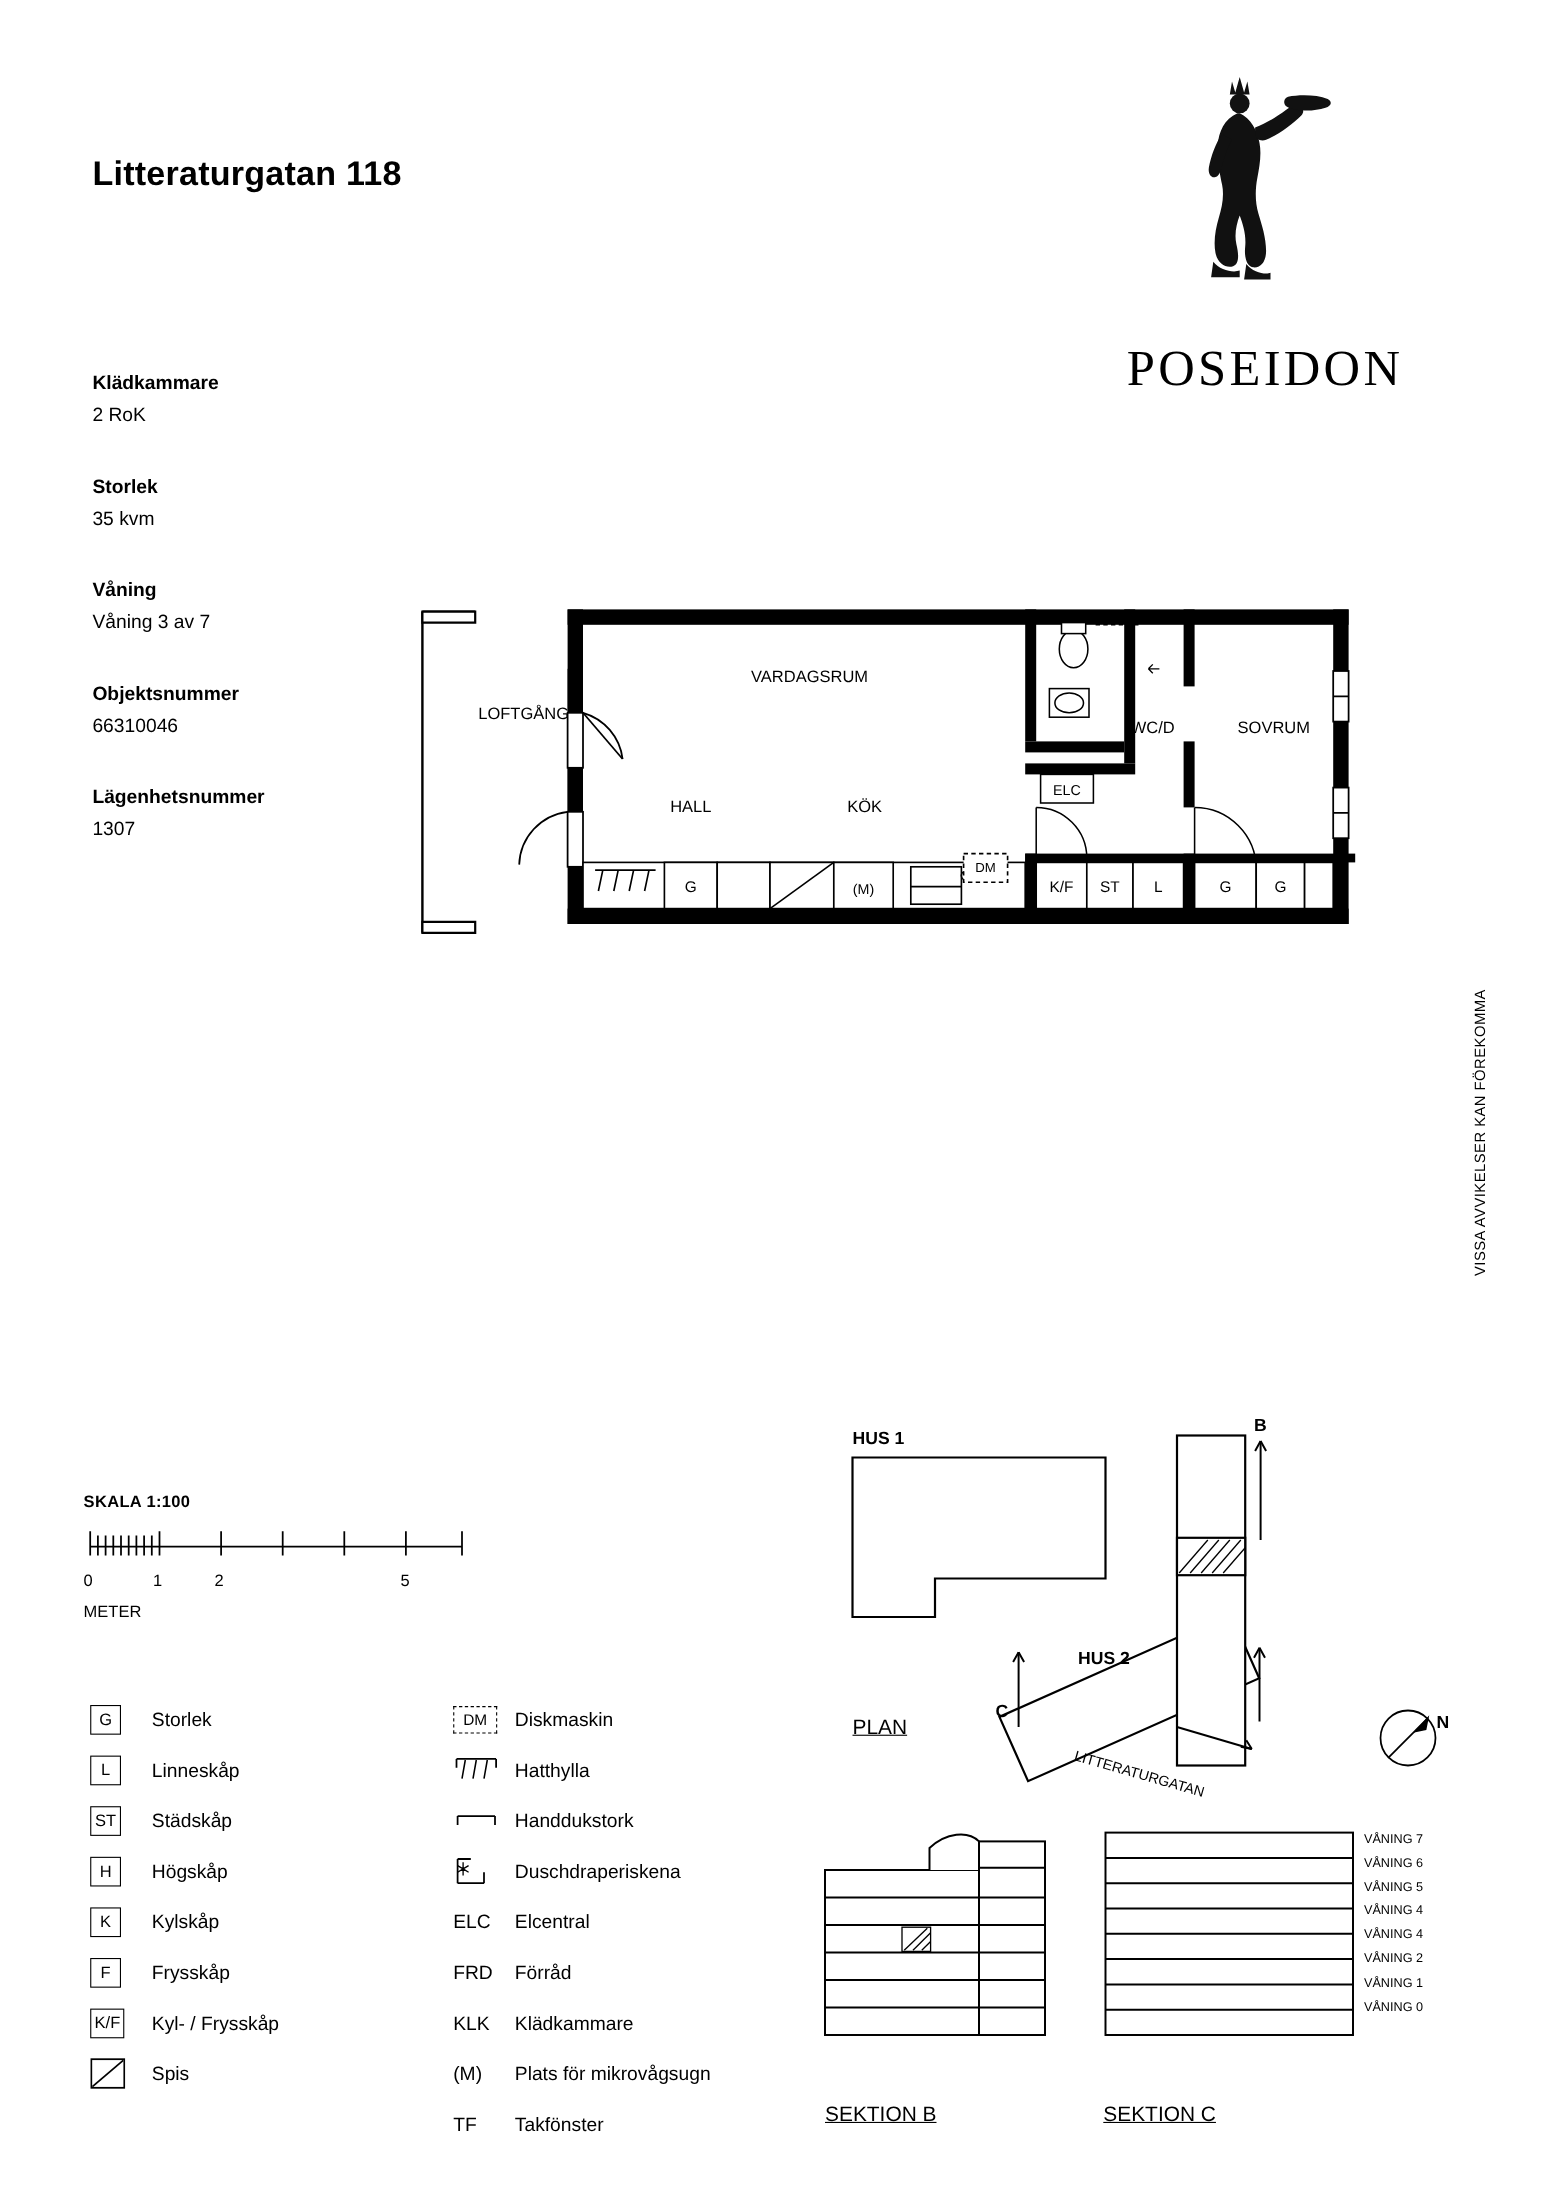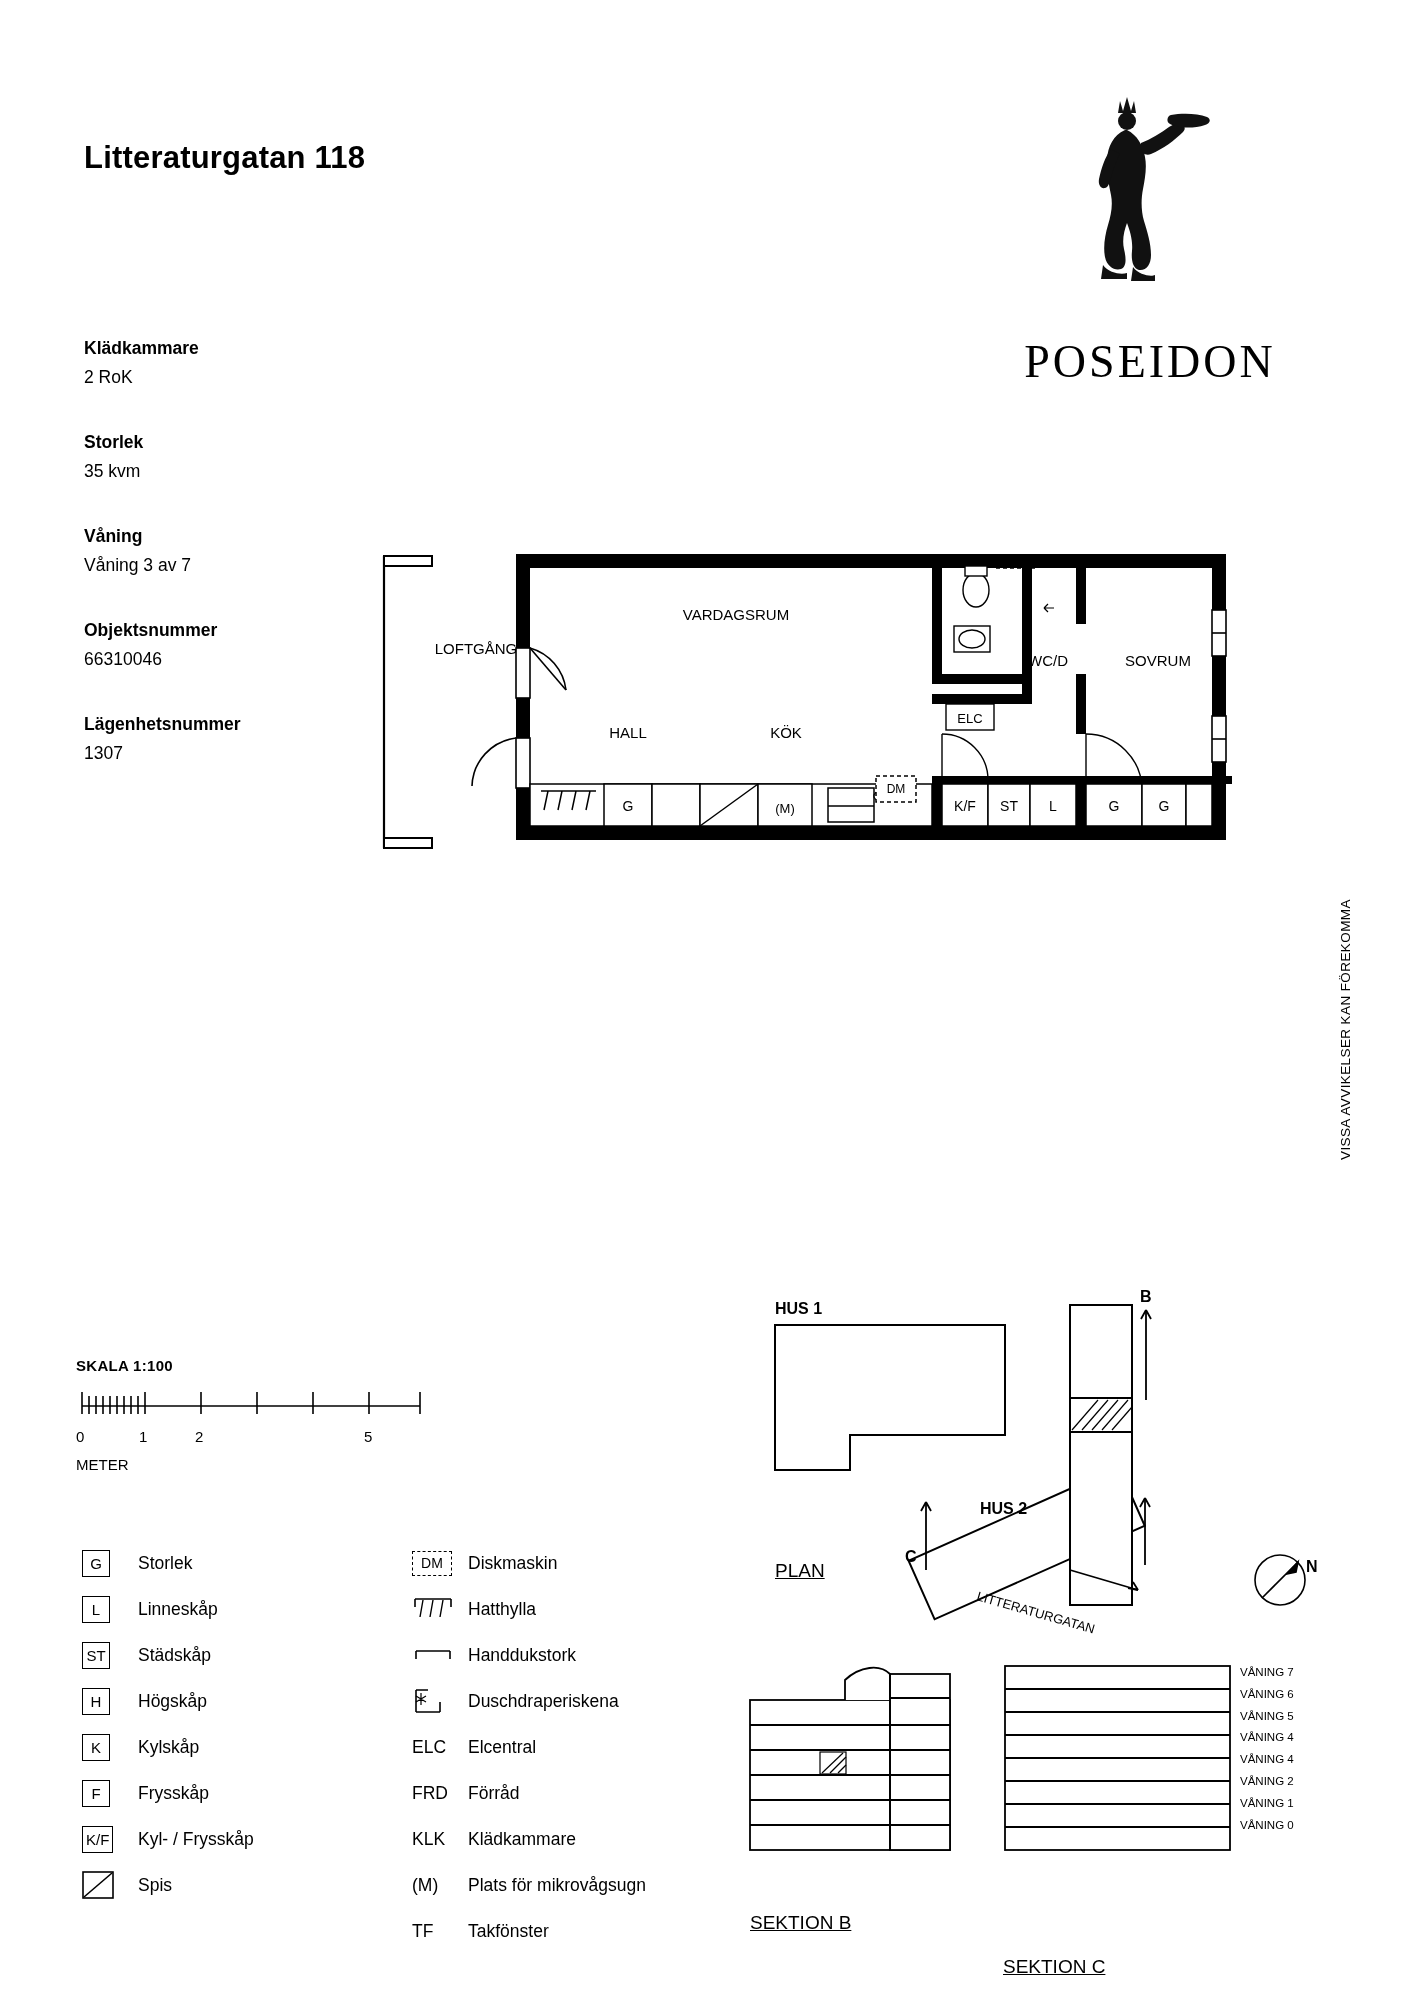--- a/index.html
+++ b/index.html
@@ -25,21 +25,21 @@
   .title {
     position: absolute;
     left: 84px; top: 140px;
     font-size: 31px;
     font-weight: bold;
     letter-spacing: 0.2px;
   }
 
   .logo-wrap {
     position: absolute;
-    left: 975px; top: 97px;
+    left: 975px; top: 70px;
     width: 350px; height: 185px;
   }
   .logo-word {
     position: absolute;
     left: 0; top: 238px;
     width: 350px;
     text-align: center;
     font-family: "Liberation Serif", serif;
     font-size: 46px;
     letter-spacing: 3px;
@@ -624,21 +624,21 @@
         <line x1="265" y1="442" x2="490" y2="442"></line>
         <line x1="265" y1="465" x2="490" y2="465"></line>
         <line x1="265" y1="488" x2="490" y2="488"></line>
         <line x1="265" y1="511" x2="490" y2="511"></line>
         <line x1="265" y1="534" x2="490" y2="534"></line>
         <line x1="265" y1="557" x2="490" y2="557"></line>
       </g>
     </svg>
 
     <div class="dlabel-underline" style="left:10px; top:642px;text-align:center;">SEKTION B</div>
-    <div class="dlabel-underline" style="left:263px; top:642px;margin-top:44px;">SEKTION C</div>
+    <div class="dlabel-underline" style="left:263px; top:642px;">SEKTION C</div>
 
     <div class="vaning-list" style="left:500px; top:392px;">
       <div>VÅNING 7</div>
       <div>VÅNING 6</div>
       <div>VÅNING 5</div>
       <div>VÅNING 4</div>
       <div>VÅNING 4</div>
       <div>VÅNING 2</div>
       <div>VÅNING 1</div>
       <div>VÅNING 0</div>

